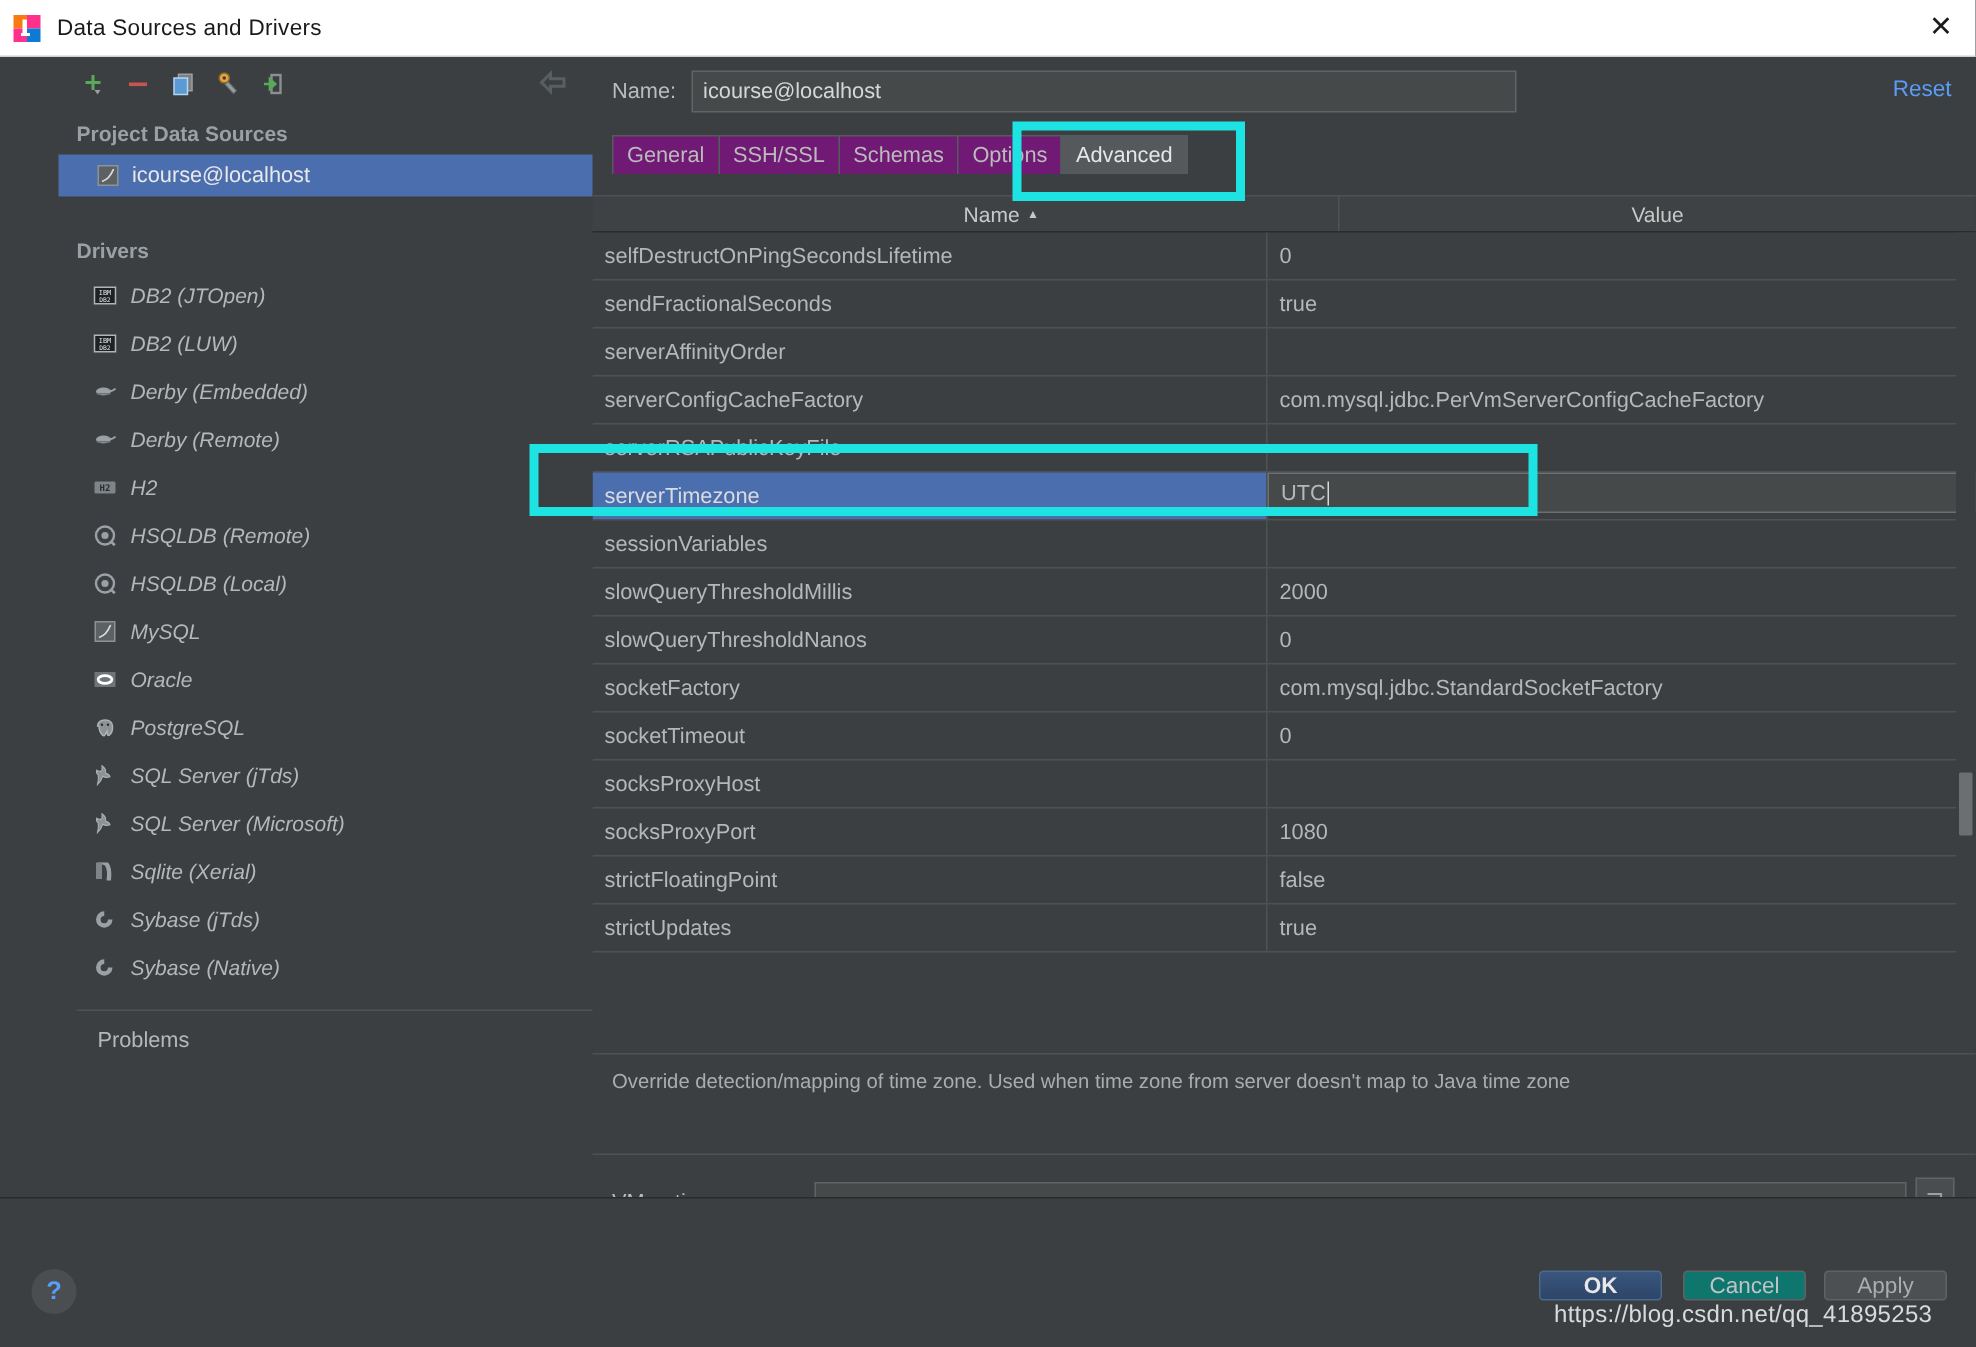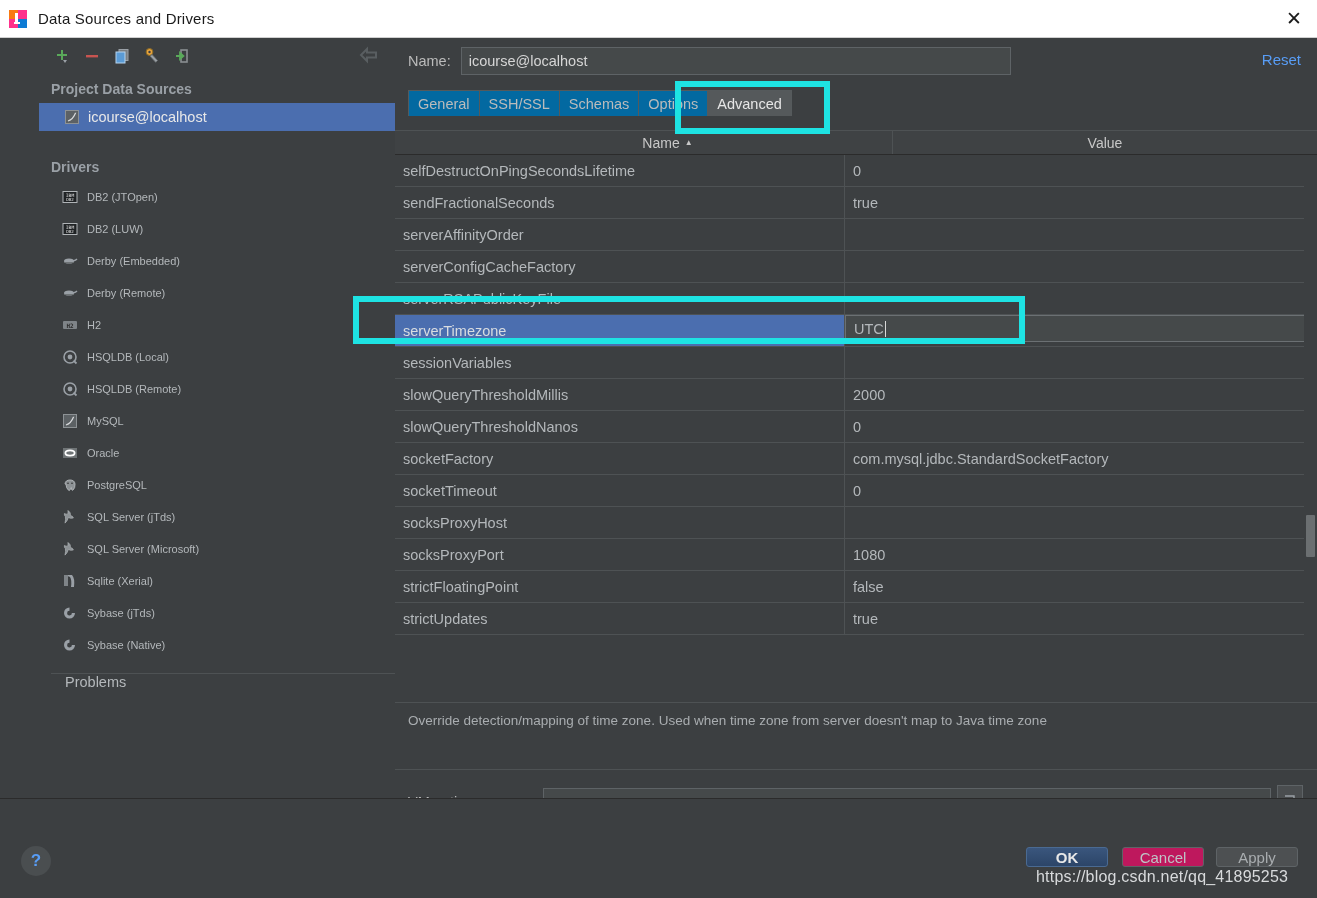--- a/index.html
+++ b/index.html
@@ -54,25 +54,25 @@
     padding-left: 24px; gap: 8px;
   }
   #ds-selected .lbl { font-size: 14.5px; color: #e8e8e8; }
 
   #drivers-title {
     padding: 28px 0 6px 12px; font-size: 14px; font-weight: bold; color: #9aa0a6;
   }
   .driver-row {
     height: 32px; display: flex; align-items: center; gap: 9px; padding-left: 22px; cursor: pointer;
   }
-  .driver-row .lbl { font-size: 11px; color: #b4b8bb; }
+  .driver-row .lbl { font-size: 14px; color: #b4b8bb; font-style: italic; }
   .dicon { width: 17px; height: 17px; flex: 0 0 auto; display:flex; align-items:center; justify-content:center; }
 
   #lp-divider { margin: 12px 12px 0 12px; height: 1px; background: #4e5254; }
-  #problems-row { height: 40px; display:flex; padding-left: 26px; }
+  #problems-row { height: 40px; display:flex; align-items:center; padding-left: 26px; }
   #problems-row .lbl { font-size: 14.5px; color: #b4b8bb; }
 
   
   #right-panel {
     position: absolute; left: 395px; top: 38px; width: 922px; height: 760px;
     background: #3c3f41;
   }
   #name-row { display: flex; align-items: center; height: 46px; padding: 0 0 0 13px; position: relative; }
   #name-label { font-size: 14.5px; color: #bbbbbb; margin-right: 10px; }
   #name-input {
@@ -80,21 +80,21 @@
     color: #d6d6d6; font-size: 14.5px; padding: 0 7px; font-family: inherit;
   }
   #reset-link {
     position: absolute; right: 16px; top: 13px; font-size: 15px; color: #589df6; cursor: pointer;
   }
 
   
   #tabbar { height: 32px; display: flex; align-items: flex-end; padding-left: 13px; position: relative; }
   .tab {
     height: 26px; padding: 0 9px; display: flex; align-items: center;
-    font-size: 14.5px; color: #bbbbbb; background: #0369a1;
+    font-size: 14.5px; color: #bbbbbb; background: #701a75;
     border: 1px solid #555a5c; border-bottom: none; cursor: pointer; margin-right: -1px;
   }
   .tab.active { background: #55595b; color: #e6e6e6; }
 
   
   #table-wrap { position: absolute; left: 0; top: 92px; width: 922px; height: 572px; }
   #tbl-header {
     display: flex; height: 25px; background: #3f4244;
     border-top: 1px solid #4e5254; border-bottom: 1px solid #2b2b2b; padding-left: 48px;
   }
@@ -152,21 +152,21 @@
   #help-btn {
     position: absolute; left: 21px; top: 47px; width: 30px; height: 30px; border-radius: 50%;
     background: #4a4e50; display: flex; align-items: center; justify-content: center;
     color: #589df6; font-size: 17px; font-weight: bold; cursor: pointer;
   }
   .dlg-btn {
     position: absolute; top: 48px; height: 20px; border: 1px solid #5e6366; border-radius: 3px;
     display: flex; align-items: center; justify-content: center; font-size: 15px; cursor: pointer;
   }
   #ok-btn { left: 1026px; width: 82px; background: linear-gradient(#3c5a82,#2f4straight); background: linear-gradient(#3a567d,#2e4considered); background: linear-gradient(#3a567d,#2c4568); color: #e8e8e8; font-weight: bold; border-color: #4a6a92; }
-  #cancel-btn { left: 1122px; width: 82px; background: #be185d; color: #bfc3c6; }
+  #cancel-btn { left: 1122px; width: 82px; background: #0f766e; color: #bfc3c6; }
   #apply-btn { left: 1216px; width: 82px; background: #4d5052; color: #a9adb0; }
   #watermark {
     position: absolute; left: 1036px; top: 868px; font-size: 16px; color: #d8dadc;
     letter-spacing: .2px; white-space: nowrap; pointer-events: none;
   }
 
   
   .anno { position: absolute; border: 6px solid #1ee3e3; pointer-events: none; }
   #anno-tab { left: 675px; top: 81px; width: 155px; height: 53px; }
   #anno-row { left: 353px; top: 296px; width: 672px; height: 48px; }
@@ -299,31 +299,31 @@
         <span class="lbl">H2</span>
       </div>
       <div class="driver-row">
         <span class="dicon">
           <svg width="16" height="16" viewBox="0 0 16 16">
             <circle cx="8" cy="8" r="6" fill="none" stroke="#9aa0a6" stroke-width="1.6"></circle>
             <circle cx="8" cy="8" r="2.4" fill="#9aa0a6"></circle>
             <path d="M11.6 11.6 L14.5 14.5" stroke="#9aa0a6" stroke-width="1.8"></path>
           </svg>
         </span>
-        <span class="lbl">HSQLDB (Local)</span>
+        <span class="lbl">HSQLDB (Remote)</span>
       </div>
       <div class="driver-row">
         <span class="dicon">
           <svg width="16" height="16" viewBox="0 0 16 16">
             <circle cx="8" cy="8" r="6" fill="none" stroke="#9aa0a6" stroke-width="1.6"></circle>
             <circle cx="8" cy="8" r="2.4" fill="#9aa0a6"></circle>
             <path d="M11.6 11.6 L14.5 14.5" stroke="#9aa0a6" stroke-width="1.8"></path>
           </svg>
         </span>
-        <span class="lbl">HSQLDB (Remote)</span>
+        <span class="lbl">HSQLDB (Local)</span>
       </div>
       <div class="driver-row">
         <span class="dicon">
           <svg width="16" height="16" viewBox="0 0 16 16">
             <rect x="1.5" y="1.5" width="13" height="13" fill="#5c6164" stroke="#8d9295"></rect>
             <path d="M4 12 C7 11 10 8 11.5 4" stroke="#d8dadc" stroke-width="1.2" fill="none"></path>
             <path d="M11 4 l1.2 -.6 l-.3 1.5 z" fill="#d8dadc"></path>
           </svg>
         </span>
         <span class="lbl">MySQL</span>
@@ -430,20 +430,21 @@
         <div class="trow">
           <div class="c-name">sendFractionalSeconds</div>
           <div class="c-val">true</div>
         </div>
         <div class="trow">
           <div class="c-name">serverAffinityOrder</div>
           <div class="c-val"></div>
         </div>
         <div class="trow">
           <div class="c-name">serverConfigCacheFactory</div>
+          <div class="c-val">com.mysql.jdbc.PerVmServerConfigCacheFactory</div>
         </div>
         <div class="trow">
           <div class="c-name">serverRSAPublicKeyFile</div>
           <div class="c-val"></div>
         </div>
         <div class="trow selected editing">
           <div class="c-name">serverTimezone</div>
           <div class="c-val">
             <span>UTC</span>
             <span class="caret"></span>

